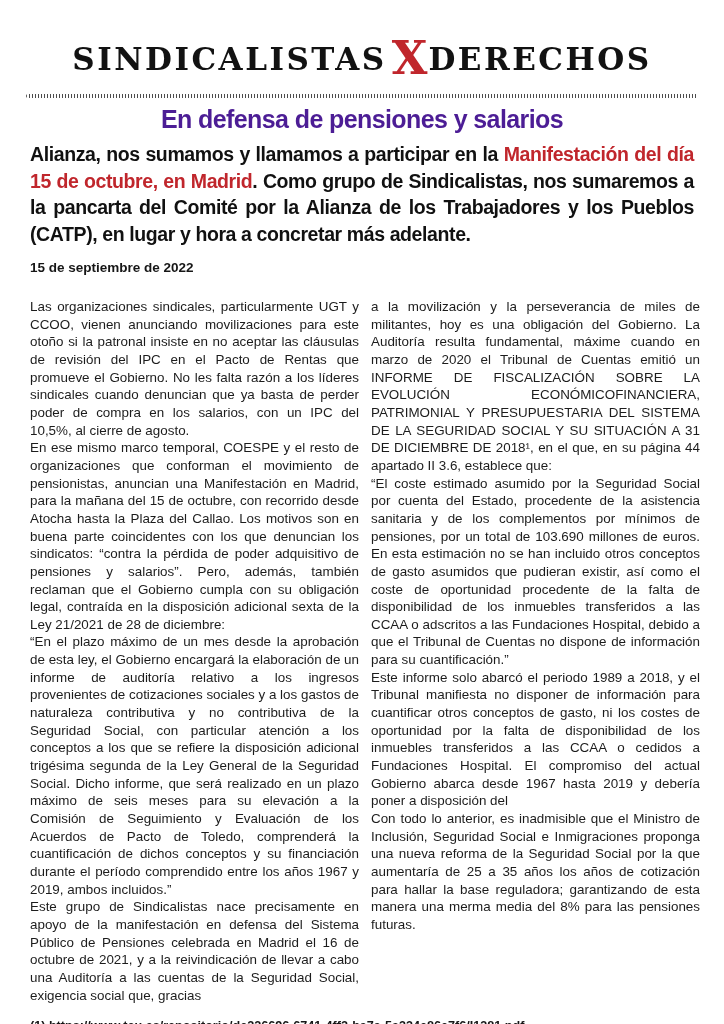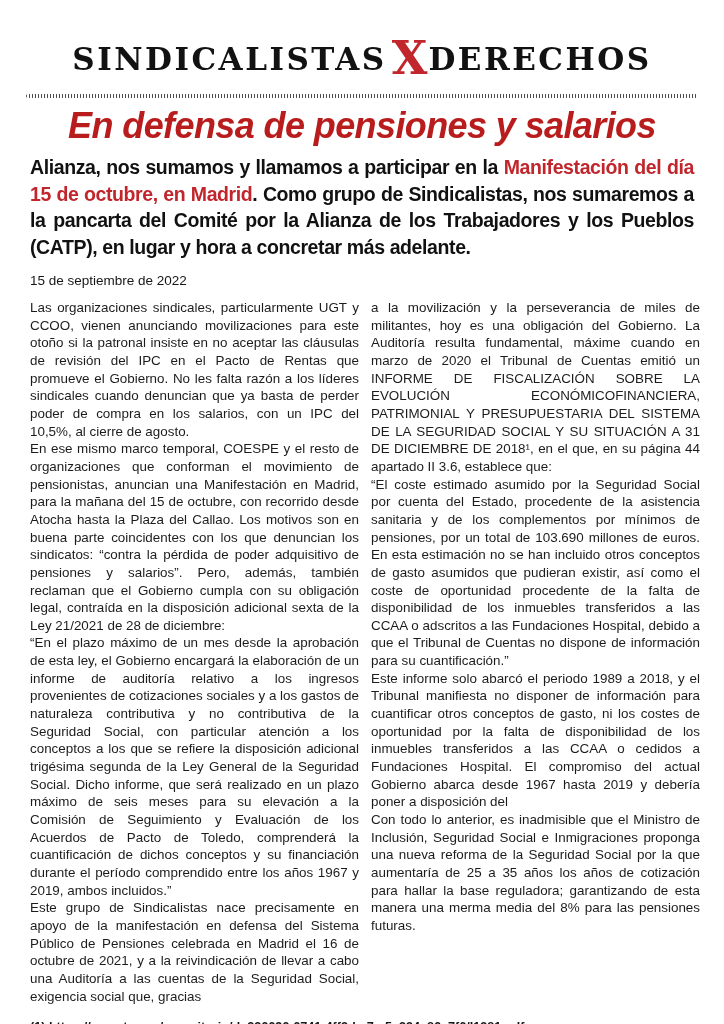--- a/index.html
+++ b/index.html
@@ -31,53 +31,52 @@
   }
   .rule {
     height: 4px; margin: 5px 26px 0 26px;
     background: repeating-linear-gradient(90deg, #4c4c4c 0 1px, transparent 1px 3px);
   }
 
   
   .headline {
     margin-top: 7px;
     text-align: center;
-    color: #b91c1c;
-    font-size: 36px;
+    color: #4c1d95;
+    font-size: 25px;
     font-weight: bold;
     letter-spacing: -0.6px;
-    font-style: italic;
   }
 
   
   .intro {
     margin: 7px 30px 0 30px;
     font-size: 19.5px;
     font-weight: bold;
     line-height: 26.5px;
     letter-spacing: -0.4px;
     text-align: justify;
     color: #111;
   }
   .intro .hl { color: #c0262c; }
 
   .dateline {
     margin: 13px 30px 0 30px;
     font-size: 13.5px;
-    font-weight: normal;
+    font-weight: bold;
     color: #161616;
   }
 
   
   .columns {
     display: flex;
     gap: 12px;
     margin: 11px 24px 0 30px;
   }
-  .col { flex: 1 1 0; }
+  .col { flex: 1 1 0; margin-top: 12px; }
   .col p {
     font-size: 13.4px;
     line-height: 17.65px;
     text-align: justify;
     color: #1c1c1c;
   }
 
   .footnote {
     margin: 15px 30px 0 30px;
     font-size: 12.6px;

